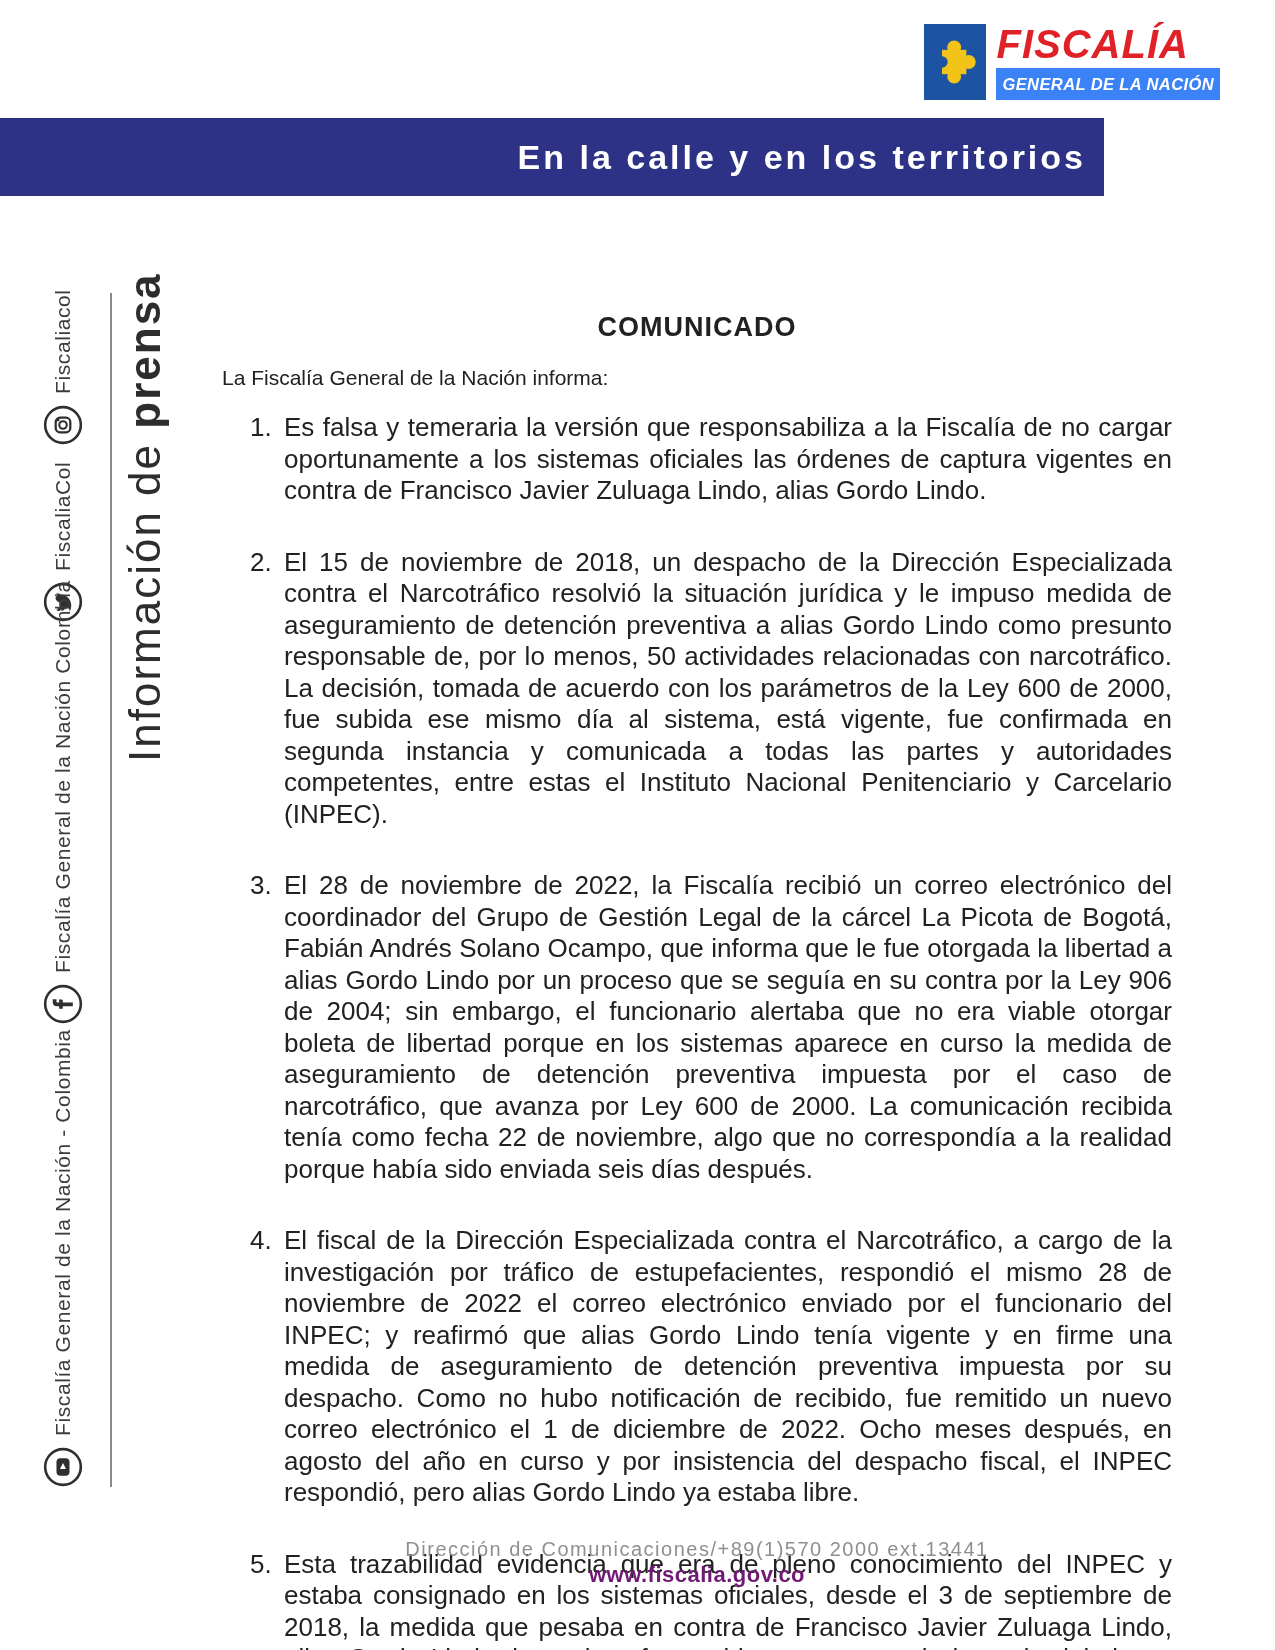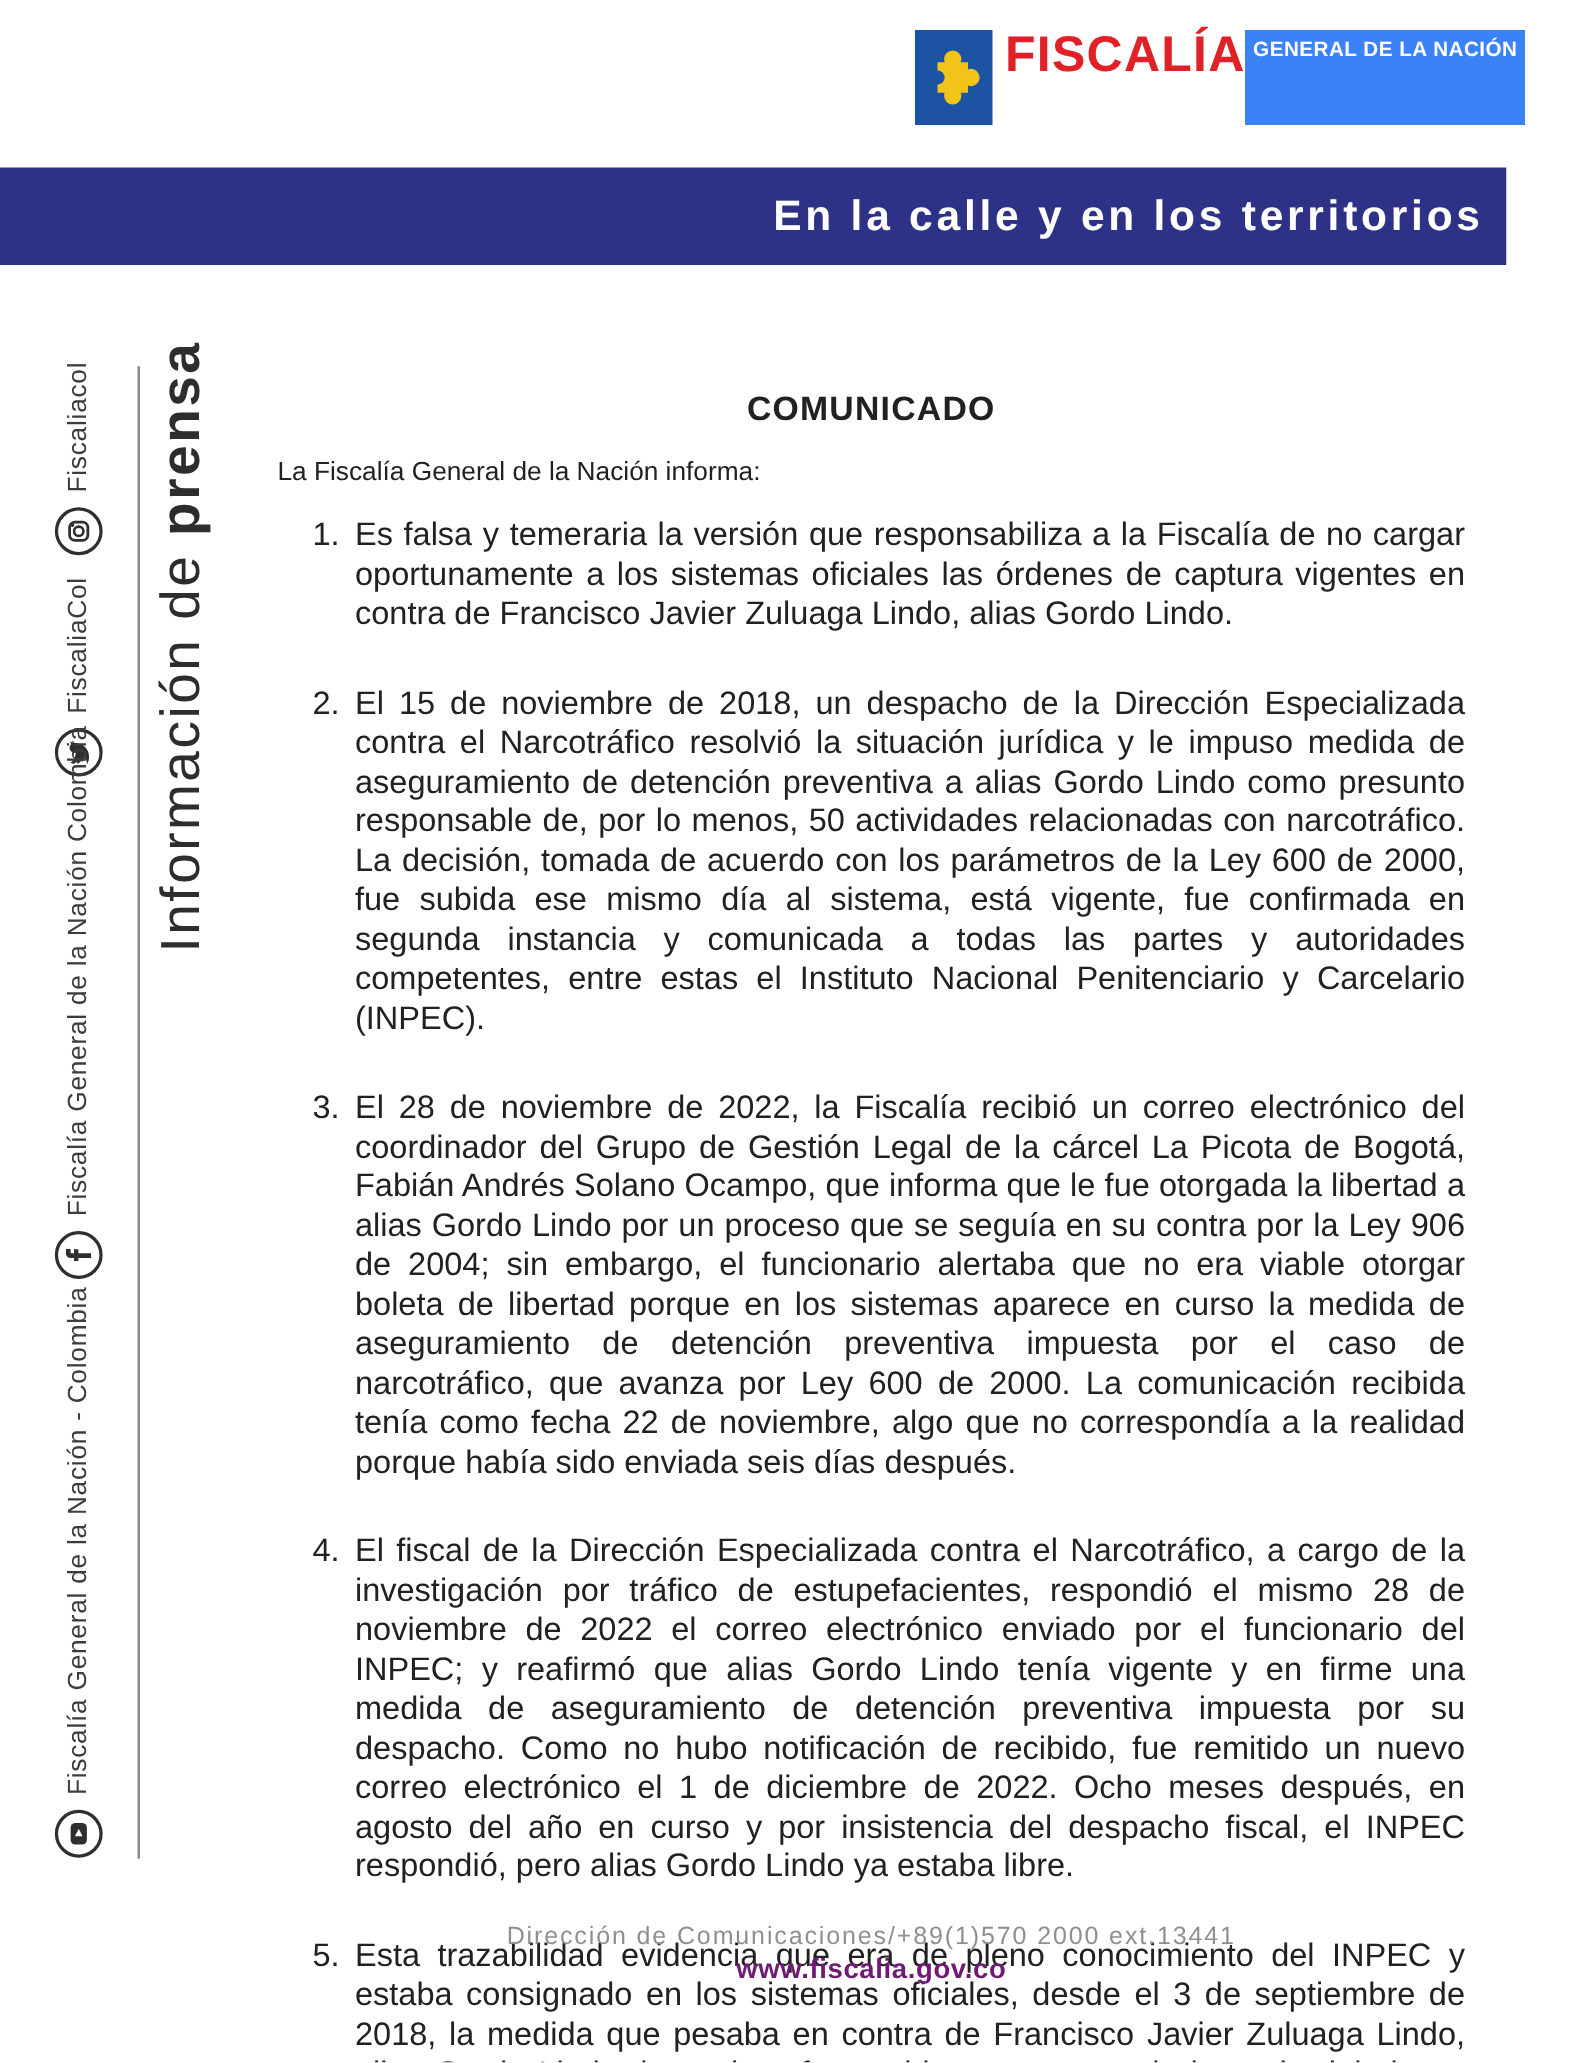--- a/index.html
+++ b/index.html
@@ -3,26 +3,26 @@
 <meta charset="utf-8">
 <style>
   * { margin:0; padding:0; box-sizing:border-box; }
   html,body { background:#ffffff; }
   body { font-family:"Liberation Sans", sans-serif; }
   .page { position:relative; width:1275px; height:1650px; background:#fff; overflow:hidden; margin:0 auto; }
 
   
   .logo { position:absolute; top:24px; right:55px; display:flex; align-items:stretch; gap:10px; }
   .logo-mark { width:62px; height:76px; background:#1c53a3; display:flex; align-items:center; justify-content:center; }
-  .logo-textcol { display:flex; flex-direction:row; justify-content:space-between; }
+  .logo-textcol { display:flex; flex-direction:column; justify-content:space-between;font-style:italic; }
   .logo-name { color:#e02228; font-weight:bold; font-size:40px; letter-spacing:1px; line-height:1.0; }
   .logo-subtitle { background:#3b82f6; color:#ffffff; font-weight:bold; font-size:16.5px; letter-spacing:0.4px; text-align:center; padding:7px 6px 6px 6px; }
 
   
-  .banner { position:absolute; top:134px; left:0; width:1205px; height:78px; background:#2e3286;
+  .banner { position:absolute; top:118px; left:0; width:1104px; height:78px; background:#2e3286;
             display:flex; align-items:center; justify-content:flex-end; padding-right:18px; }
   .banner-text { color:#ffffff; font-weight:bold; font-size:34px; letter-spacing:3px; }
 
   
   .v-divider { position:absolute; left:110px; top:293px; width:1.5px; height:1194px; background:#8a8a8a; }
   .press-label { position:absolute; left:120px; top:762px; transform-origin:0 0; transform:rotate(-90deg);
                  white-space:nowrap; font-size:44px; color:#2d2d2d; letter-spacing:2px; }
   .press-label b { font-weight:bold; }
   .social-item { position:absolute; left:42px; transform-origin:0 0; transform:rotate(-90deg);
                  display:flex; align-items:center; gap:11px; white-space:nowrap; height:42px; }

